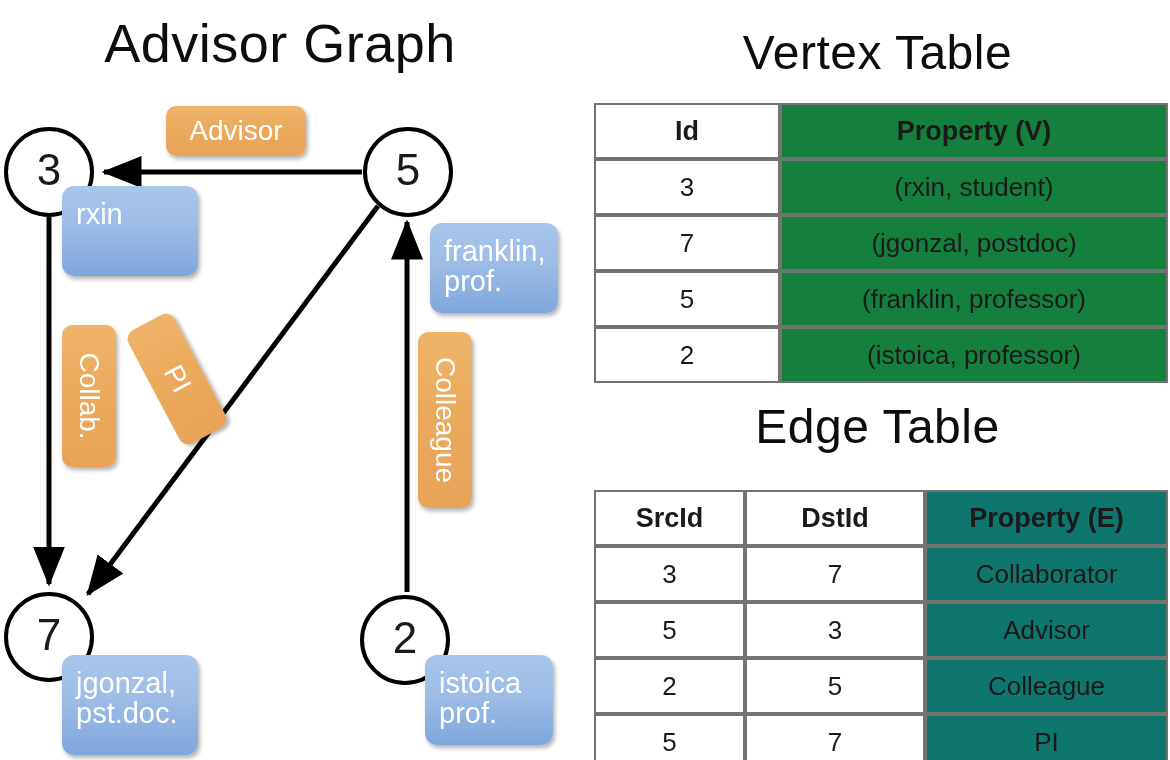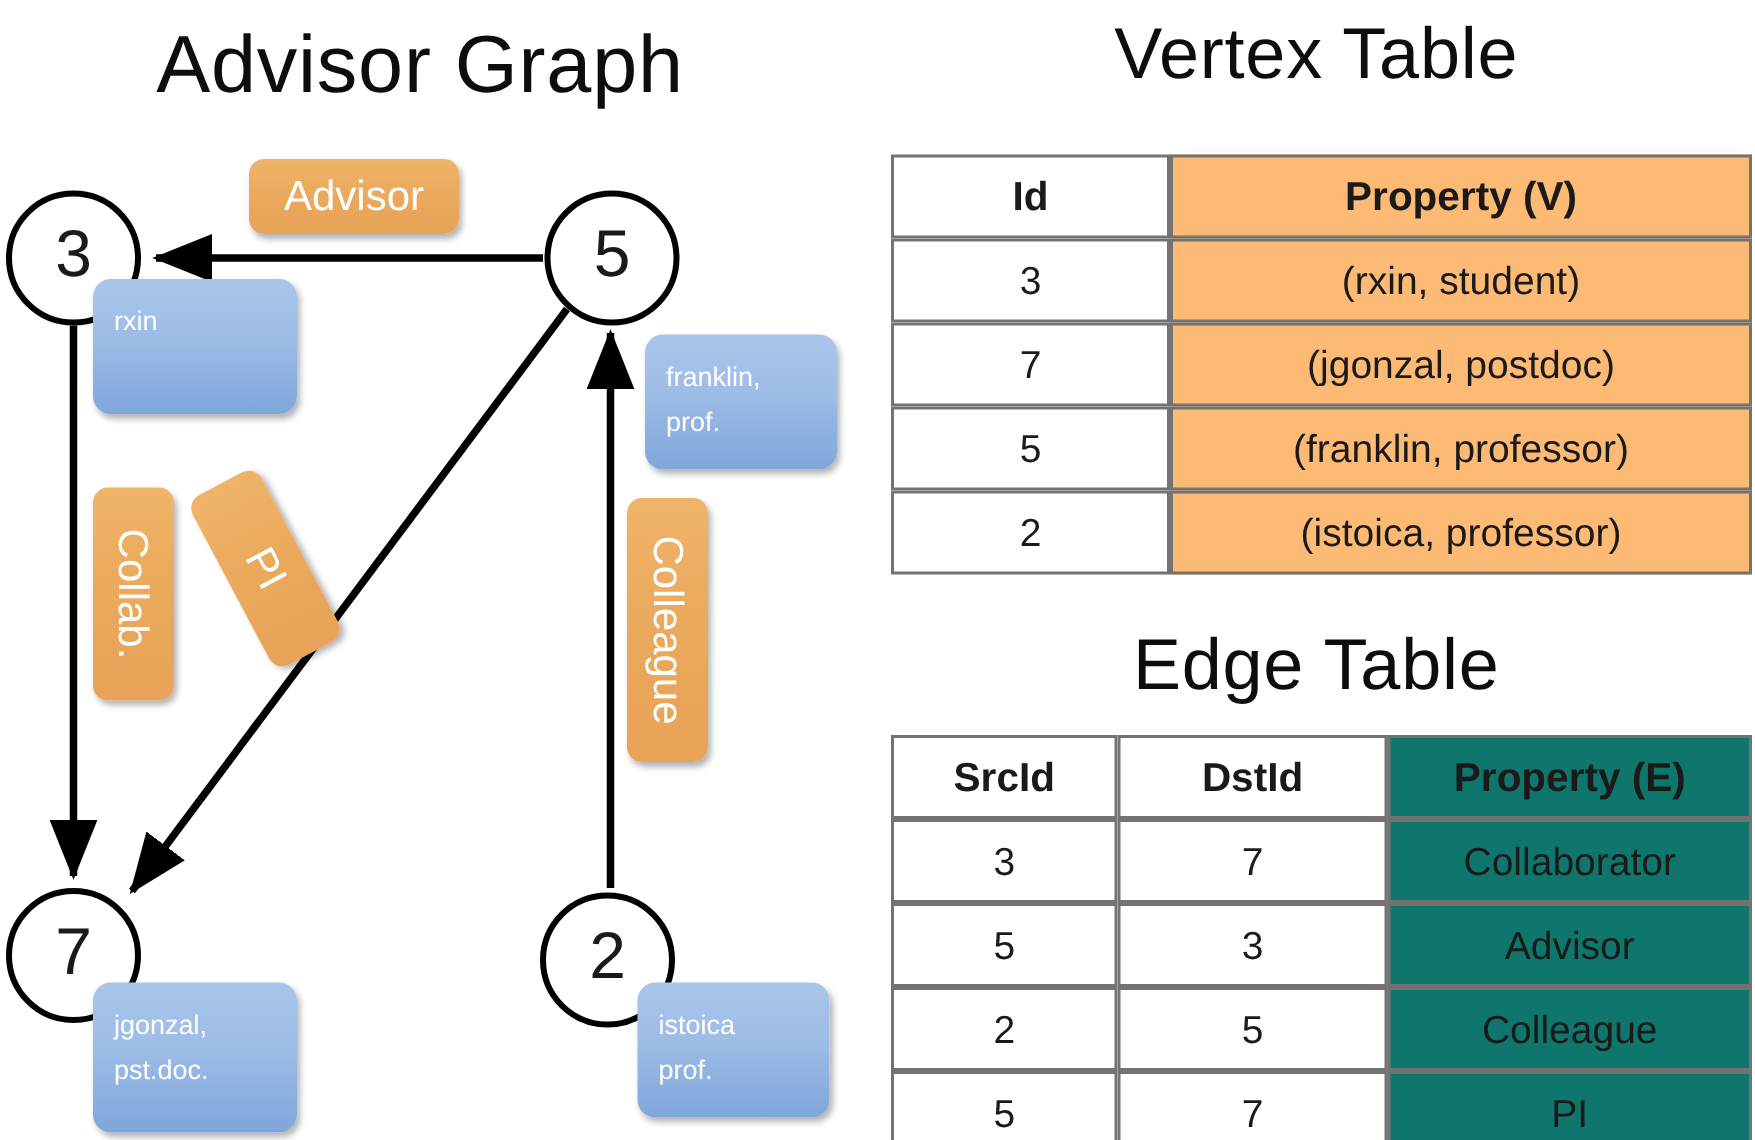--- a/index.html
+++ b/index.html
@@ -36,25 +36,25 @@
     letter-spacing: 0.5px;
     color: #0d0d0d;
     white-space: nowrap;
     font-family: "Liberation Sans", sans-serif;
   }
   #property-graph-title {
     left: 0; top: 8px; width: 560px;
     font-size: 54px; line-height: 70px;
   }
   #vertex-table-title {
-    left: 585px; top: 4px; width: 585px;
+    left: 585px; top: 20px; width: 585px;
     font-size: 48px; line-height: 66px;
   }
   #edge-table-title {
-    left: 585px; top: 411px; width: 585px;
+    left: 585px; top: 394px; width: 585px;
     font-size: 48px; line-height: 66px;
   }
 
   
   #graph-svg {
     position: absolute;
     left: 0; top: 0;
     width: 585px; height: 760px;
   }
 
@@ -80,21 +80,21 @@
   #node-7 { left:   4px; top: 592px; width: 90px; height: 90px; }
   #node-2 { left: 360px; top: 595px; width: 90px; height: 90px; }
 
   
   .prop-box {
     position: absolute;
     border-radius: 12px;
     background: linear-gradient(180deg, #a9c5ea 0%, #9dbce6 45%, #7fa6db 100%);
     box-shadow: 2px 3px 4px rgba(0,0,0,0.30);
     color: #ffffff;
-    font-size: 18px;
+    font-size: 29px;
     line-height: 30px;
     padding: 13px 0 0 14px;
     box-sizing: border-box;
     font-family: "Liberation Sans", sans-serif;
   }
   #vprop-3 { left:  62px; top: 186px; width: 136px; height: 90px; }
   #vprop-5 { left: 430px; top: 188px; width: 128px; height: 90px; margin-top: 35px; }
   #vprop-7 { left:  62px; top: 655px; width: 136px; height: 100px; }
   #vprop-2 { left: 425px; top: 655px; width: 128px; height: 90px; }
   .prop-box div { white-space: nowrap; }
@@ -155,21 +155,21 @@
     font-weight: bold;
     font-size: 27px;
   }
 
   #vertex-table {
     left: 594px; top: 103px;
     width: 574px;
   }
   #vertex-table td, #vertex-table th { height: 52px; }
   #vertex-table .col-id { width: 182px; background: #ffffff; }
-  #vertex-table .col-prop { background: #fdba74; }
+  #vertex-table .col-prop { background: #15803d; }
 
   #edge-table {
     left: 594px; top: 490px;
     width: 574px;
   }
   #edge-table td, #edge-table th { height: 52px; }
   #edge-table .col-src { width: 147px; background: #ffffff; }
   #edge-table .col-dst { width: 176px; background: #ffffff; margin-top: 14px; }
   #edge-table .col-prop { background: #0f766e; }
 </style>

